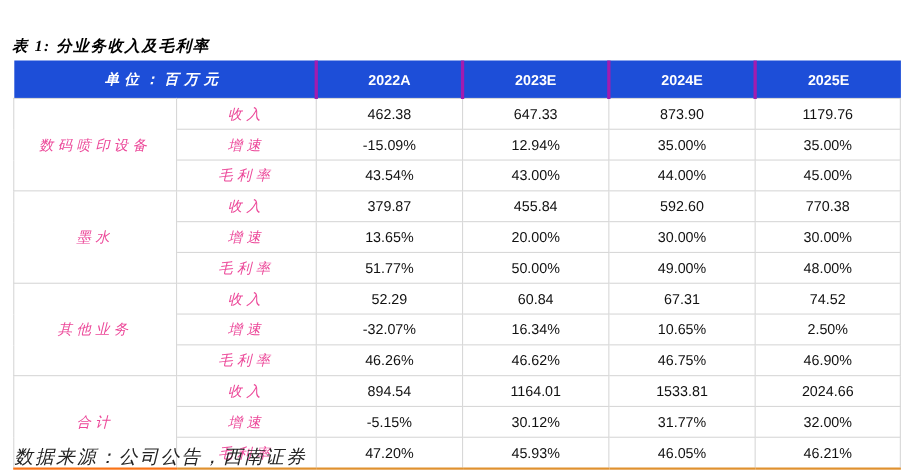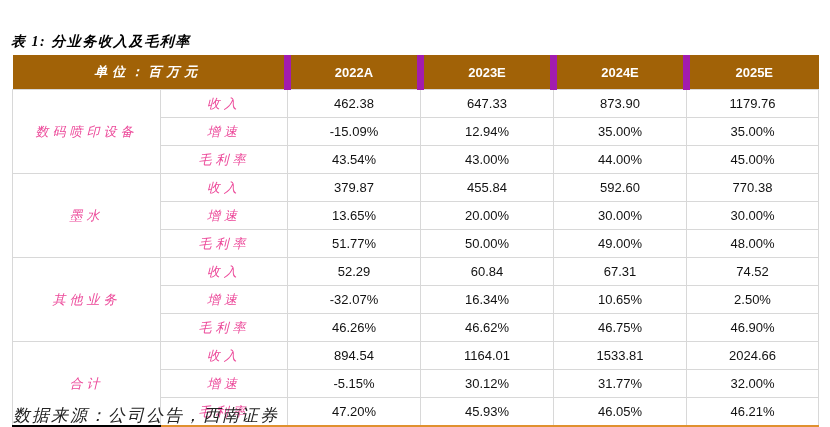--- a/index.html
+++ b/index.html
@@ -26,30 +26,30 @@
     position: absolute;
     left: 12px; top: 55px;
     width: 806px;
   }
   table {
     width: 806px;
     border-collapse: collapse;
     table-layout: fixed;
   }
   th {
-    background: #a16207;
+    background: #1d4ed8;
     color: #ffffff;
     height: 32px;
     border: none;
     font-size: 13px;
     font-weight: bold;
     text-align: center;
     vertical-align: middle;
   }
-  th + th { border-left: 7px solid #a21caf; }
+  th + th { border-left: 3px solid #a21caf; }
   th.unit-th {
     font-family: "Liberation Serif", serif;
     font-style: italic;
     letter-spacing: 5px;
     font-size: 13px;
   }
   td {
     border: 1px solid #D8D8D8;
     height: 25px;
     text-align: center;
@@ -60,21 +60,21 @@
   }
   td.group-cell, td.metric-cell {
     font-family: Liberation Mono, monospace;
     font-style: italic;
     letter-spacing: 4px;
     font-size: 13px;
     color: #ec4899;
   }
   td.value-cell { font-family: "Liberation Sans", sans-serif; }
   tr.last-row td { border-bottom: 2px solid #E0912F; }
-  td.group-cell.last { border-bottom: 2px solid #000000; }
+  td.group-cell.last { border-bottom: 2px solid #f97316; }
   .source-note {
     position: absolute;
     left: 13px; top: 404px;
     font-family: "Liberation Serif", serif;
     font-style: italic;
     font-size: 17px;
     letter-spacing: 2px;
     color: #222;
     white-space: nowrap;
   }

